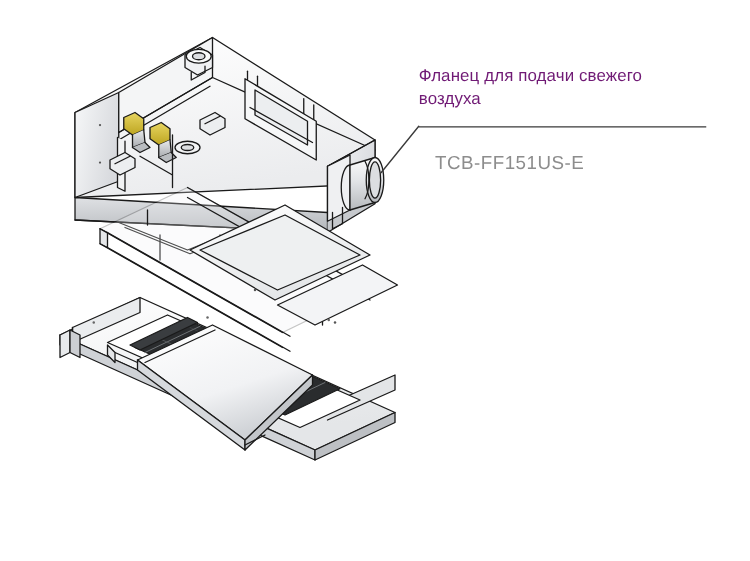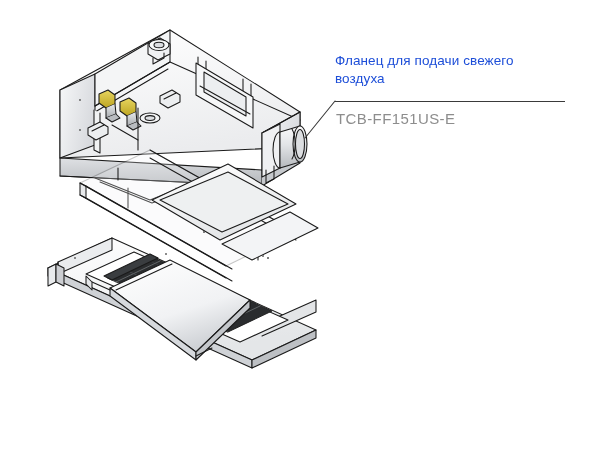--- a/index.html
+++ b/index.html
@@ -25,21 +25,21 @@
   .callout-block {
     position: absolute;
     left: 335px;
     top: 52px;
     width: 245px;
   }
   .callout-title {
     font-family: "Liberation Sans", sans-serif;
     font-size: 13.5px;
     line-height: 18px;
-    color: #1d4ed8;
+    color: #701a75;
     letter-spacing: 0.1px;
     white-space: pre-line;
     margin: 0;
   }
   .callout-rule {
     position: absolute;
     left: 335px;
     top: 101px;
     width: 230px;
     height: 1px;
@@ -47,21 +47,21 @@
   }
   .callout-model {
     position: absolute;
     left: 336px;
     top: 109px;
     font-family: "Liberation Sans", sans-serif;
     font-size: 15px;
     line-height: 20px;
     color: #8d8d8d;
     letter-spacing: 0.4px;
-    margin: 0;
+    margin: 12px;
   }
 </style>
 </head>
 <body>
 
 <div id="stage">
 
   <svg id="diagram" viewBox="0 0 600 449">
     <defs>
       <linearGradient id="gTop" x1="0" y1="0" x2="0.3" y2="1">

